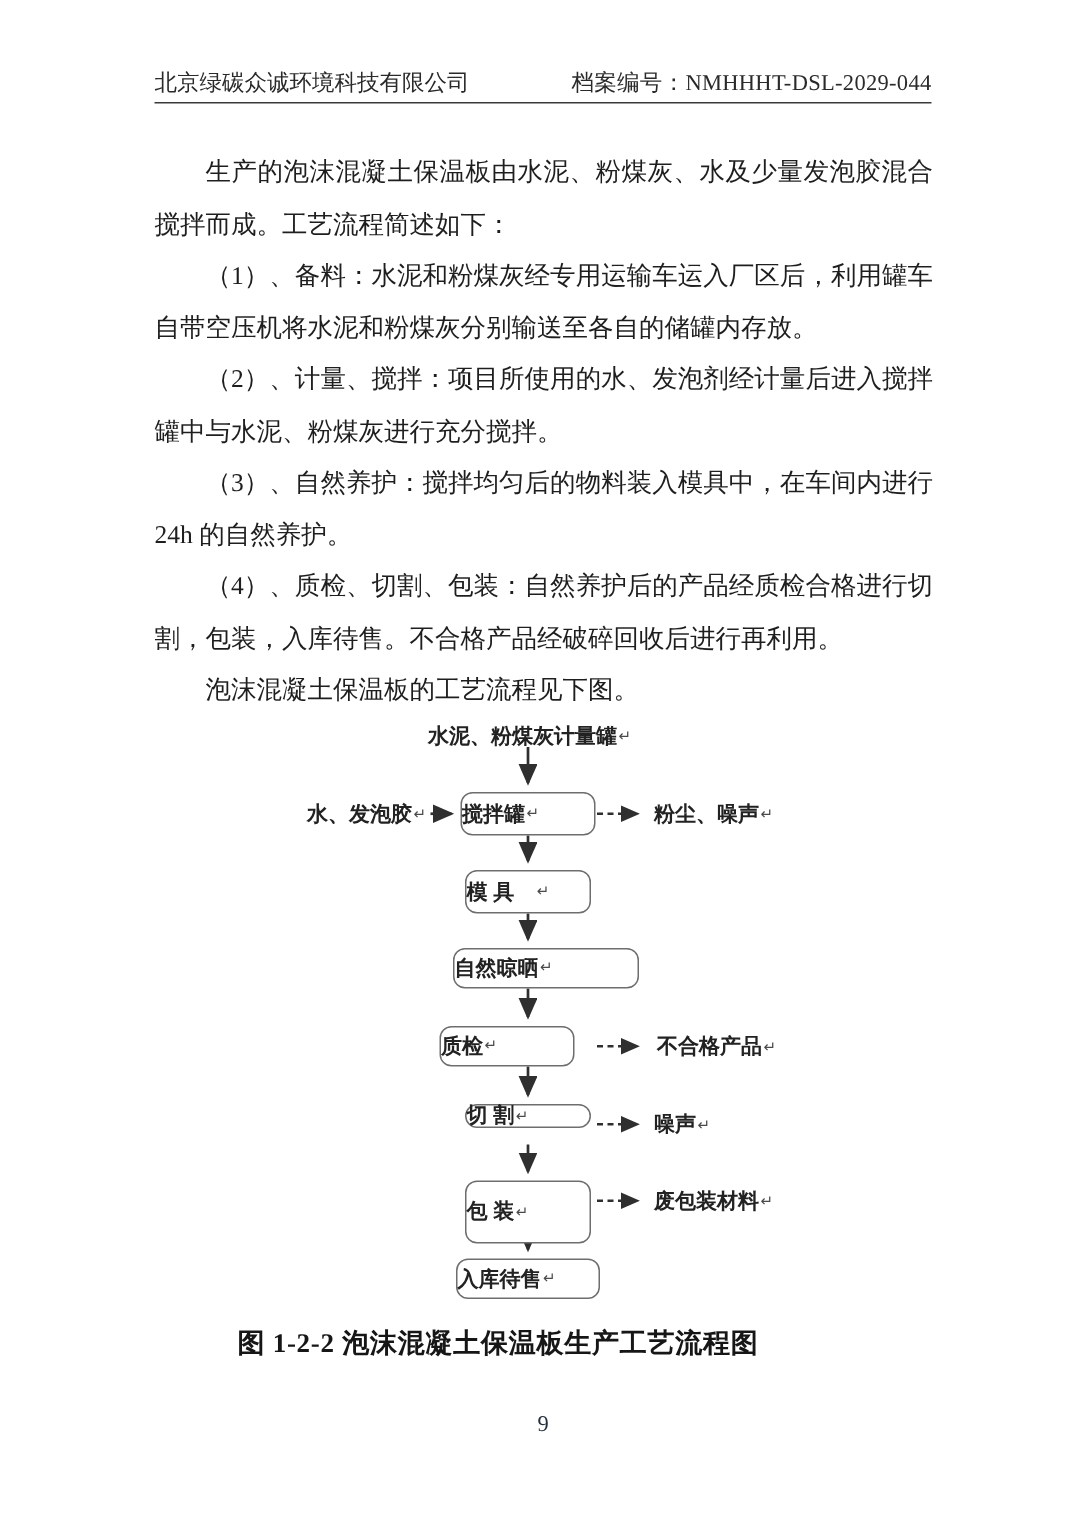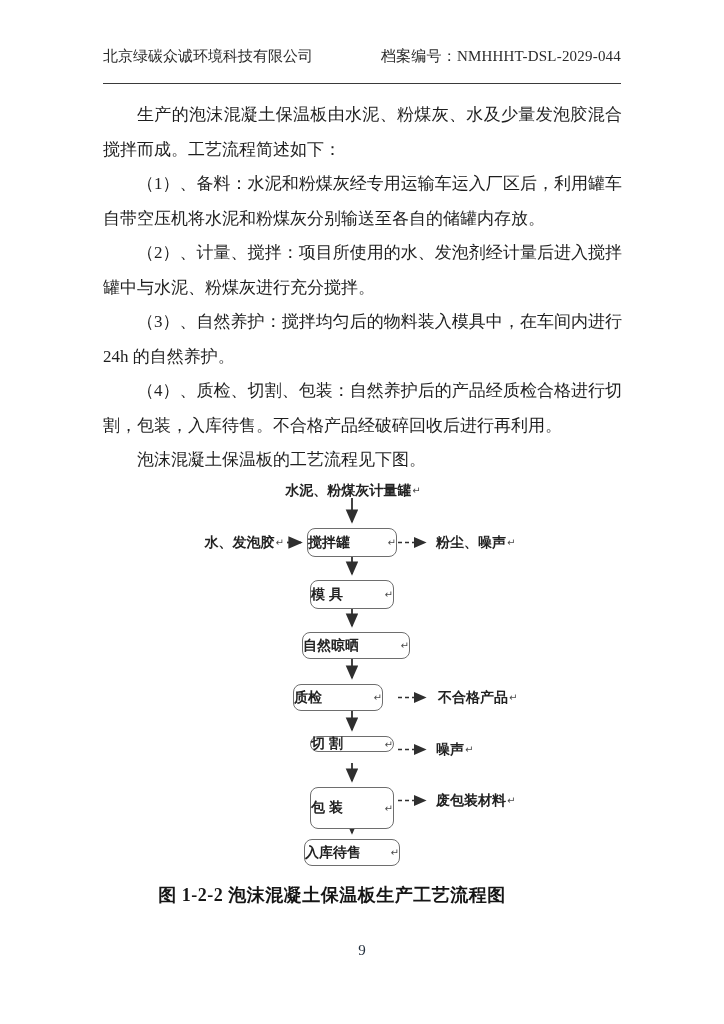--- a/index.html
+++ b/index.html
@@ -12,21 +12,21 @@
     font-family:"Liberation Serif","DejaVu Serif",serif;
     color:#1e1e1e;
     overflow:hidden;
   }
   
   .header {
     position:absolute; left:103px; top:47px; width:518px;
     display:flex; justify-content:space-between; align-items:flex-end;
     font-size:15px; line-height:19px;
     border-bottom:1.5px solid #3a3a3a;
-    padding-bottom:17px;
+    padding-bottom:2px;
     color:#2a2a2a;
   }
   .header .file { letter-spacing:0.2px; }
   
   .body-text {
     position:absolute; left:103px; top:98px; width:519px;
     font-size:17px; line-height:34.5px;
     text-align:justify;
     max-height:382px; overflow:hidden;
   }
@@ -35,21 +35,21 @@
   .flowchart {
     position:absolute; left:0; top:478px; width:724px; height:400px;
     font-family:"Liberation Sans","DejaVu Sans",sans-serif;
     font-weight:bold; font-size:14px; color:#222;
   }
   .flowchart svg { position:absolute; left:0; top:0; }
   .fc-box {
     position:absolute;
     border:1.5px solid #6e6e6e; border-radius:8px;
     background:#fff;
-    display:flex; align-items:center; justify-content:space-between;
+    display:flex; align-items:center; justify-content:flex-start;
     white-space:nowrap;
   }
   .fc-label { position:absolute; white-space:nowrap; }
   .pmark {
     font-size:10px; font-weight:normal; color:#4a4a4a;
     margin-left:1px; vertical-align:1px;
     font-family:"DejaVu Sans",sans-serif;
   }
   
   .caption {
@@ -121,21 +121,21 @@
     </div>
 
     <div class="fc-box" style="left:307px; top:50px;  width:90px;  height:29px;">
       <span>搅拌罐</span>
         <span class="pmark">↵</span>
     </div>
     <div class="fc-box" style="left:310px; top:102px; width:84px;  height:29px;gap:14px;">
       <span>模 具</span>
         <span class="pmark">↵</span>
     </div>
-    <div class="fc-box" style="left:302px; top:154px; width:108px; height:27px;">
+    <div class="fc-box" style="left:302px; top:154px; width:124px; height:27px;">
       <span>自然晾晒</span>
         <span class="pmark">↵</span>
     </div>
     <div class="fc-box" style="left:293px; top:206px; width:90px;  height:27px;">
       <span>质检</span>
         <span class="pmark">↵</span>
     </div>
     <div class="fc-box" style="left:310px; top:258px; width:84px;  height:16px;">
       <span>切 割</span>
         <span class="pmark">↵</span>

